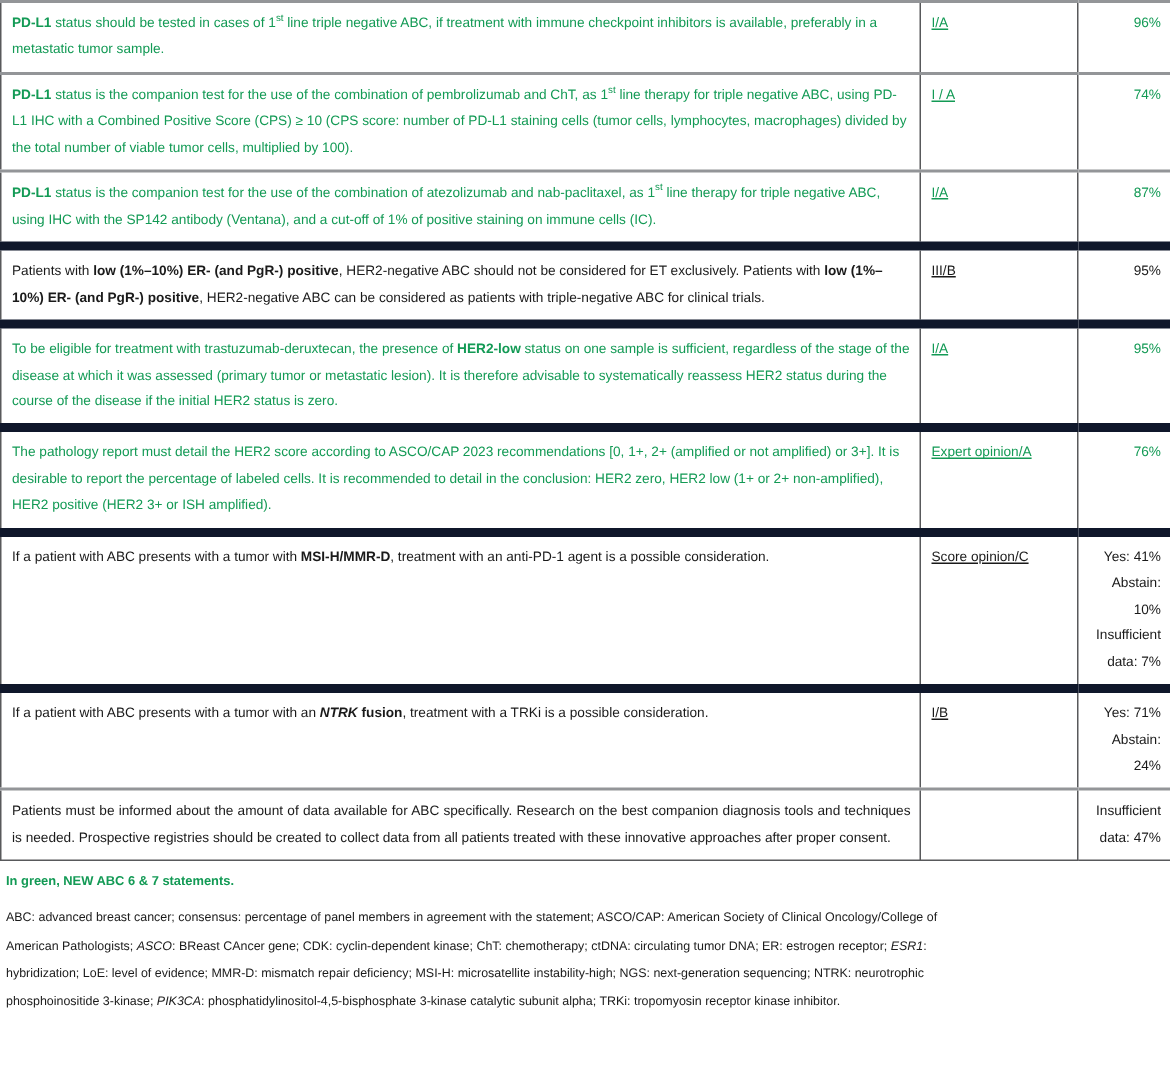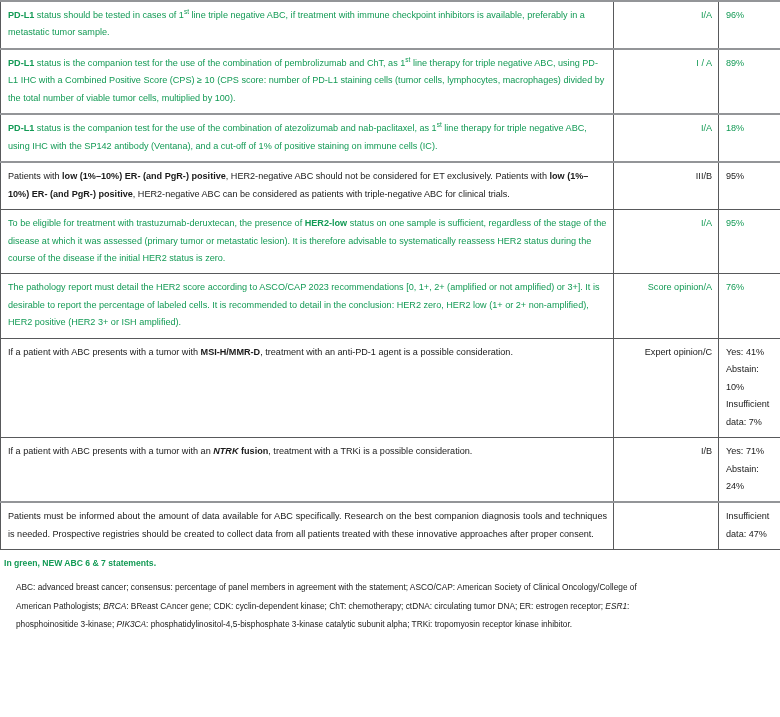--- a/index.html
+++ b/index.html
@@ -37,30 +37,30 @@
     line-height: 1.92;
     border-left: 1px solid #58595b;
     border-right: 1px solid #58595b;
     border-top: 1px solid #58595b;
     border-bottom: 1px solid #58595b;
   }
   table.guideline-table tr.heavy-top > td {
     border-top: 2.2px solid #939598;
   }
   table.guideline-table tr.thin-top > td {
-    border-top: 1px solid #0f172a;
+    border-top: 6px solid #0f172a;
   }
   table.guideline-table tr.heavy-bottom > td {
     border-bottom: 2.2px solid #939598;
   }
 
   td.statement { text-align: left; }
   td.statement.justify { text-align: justify; text-justify: inter-word; }
-  td.loe { text-align: right; }
-  td.consensus { text-align: left; }
+  td.loe { text-align: left; text-decoration: underline; }
+  td.consensus { text-align: right; }
 
   .green { color: #139a55; }
   .black { color: #1a1a1a; }
   b, strong { font-weight: bold; }
   i, em { }
   sup {
     font-size: 0.72em;
     vertical-align: super;
     line-height: 0;
   }
@@ -74,21 +74,20 @@
     line-height: 1.6;
   }
 
   .abbrev {
     margin-top: 7px;
     padding: 0 4px 0 4px;
     font-size: 8.3px;
     color: #1a1a1a;
     line-height: 2.25;
     text-align: left;
-    margin-left: 12px;
   }
   .abbrev .ln { display: block; white-space: nowrap; }
 </style>
 </head>
 <body>
 
 <div class="page">
 
   <table class="guideline-table">
     <colgroup>
@@ -98,61 +97,62 @@
     </colgroup>
     <tbody>
         <tr class="heavy-top">
           <td class="statement green"><b>PD-L1</b> status should be tested in cases of 1<sup>st</sup> line triple negative ABC, if treatment with immune checkpoint inhibitors is available, preferably in a metastatic tumor sample.</td>
           <td class="loe green">I/A</td>
           <td class="consensus green">96%</td>
         </tr>
         <tr class="heavy-top">
           <td class="statement green"><b>PD-L1</b> status is the companion test for the use of the combination of pembrolizumab and ChT, as 1<sup>st</sup> line therapy for triple negative ABC, using PD-L1 IHC with a Combined Positive Score (CPS) ≥ 10 (CPS score: number of PD-L1 staining cells (tumor cells, lymphocytes, macrophages) divided by the total number of viable tumor cells, multiplied by 100).</td>
           <td class="loe green">I / A</td>
-          <td class="consensus green">89%</td>
+          <td class="consensus green">74%</td>
         </tr>
         <tr class="heavy-top heavy-bottom">
           <td class="statement green"><b>PD-L1</b> status is the companion test for the use of the combination of atezolizumab and nab-paclitaxel, as 1<sup>st</sup> line therapy for triple negative ABC, using IHC with the SP142 antibody (Ventana), and a cut-off of 1% of positive staining on immune cells (IC).</td>
           <td class="loe green">I/A</td>
-          <td class="consensus green">18%</td>
+          <td class="consensus green">87%</td>
         </tr>
         <tr class="thin-top">
           <td class="statement black">Patients with <b>low (1%–10%) ER- (and PgR-) positive</b>, HER2-negative ABC should not be considered for ET exclusively. Patients with <b>low (1%–10%) ER- (and PgR-) positive</b>, HER2-negative ABC can be considered as patients with triple-negative ABC for clinical trials.</td>
           <td class="loe black">III/B</td>
           <td class="consensus black">95%</td>
         </tr>
         <tr class="thin-top">
           <td class="statement green">To be eligible for treatment with trastuzumab-deruxtecan, the presence of <b>HER2-low</b> status on one sample is sufficient, regardless of the stage of the disease at which it was assessed (primary tumor or metastatic lesion). It is therefore advisable to systematically reassess HER2 status during the course of the disease if the initial HER2 status is zero.</td>
           <td class="loe green">I/A</td>
           <td class="consensus green">95%</td>
         </tr>
         <tr class="thin-top">
           <td class="statement green">The pathology report must detail the HER2 score according to ASCO/CAP 2023 recommendations [0, 1+, 2+ (amplified or not amplified) or 3+]. It is desirable to report the percentage of labeled cells. It is recommended to detail in the conclusion: HER2 zero, HER2 low (1+ or 2+ non-amplified), HER2 positive (HER2 3+ or ISH amplified).</td>
-          <td class="loe green">Score opinion/A</td>
+          <td class="loe green">Expert opinion/A</td>
           <td class="consensus green">76%</td>
         </tr>
         <tr class="thin-top">
           <td class="statement black justify">If a patient with ABC presents with a tumor with <b>MSI-H/MMR-D</b>, treatment with an anti-PD-1 agent is a possible consideration.</td>
-          <td class="loe black">Expert opinion/C</td>
+          <td class="loe black">Score opinion/C</td>
           <td class="consensus black">Yes: 41% Abstain: 10% Insufficient data: 7%</td>
         </tr>
         <tr class="thin-top heavy-bottom">
           <td class="statement black">If a patient with ABC presents with a tumor with an <b><i>NTRK</i> fusion</b>, treatment with a TRKi is a possible consideration.</td>
           <td class="loe black">I/B</td>
           <td class="consensus black">Yes: 71% Abstain: 24%</td>
         </tr>
         <tr class="heavy-top">
           <td class="statement black justify">Patients must be informed about the amount of data available for ABC specifically. Research on the best companion diagnosis tools and techniques is needed. Prospective registries should be created to collect data from all patients treated with these innovative approaches after proper consent.</td>
           <td class="loe black"></td>
           <td class="consensus black">Insufficient data: 47%</td>
         </tr>
       </tbody>
   </table>
 
   <div class="legend">In green, NEW ABC 6 &amp; 7 statements.</div>
 
   <div class="abbrev">
       <span class="ln">ABC: advanced breast cancer; consensus: percentage of panel members in agreement with the statement; ASCO/CAP: American Society of Clinical Oncology/College of</span>
-      <span class="ln">American Pathologists; <i>BRCA</i>: BReast CAncer gene; CDK: cyclin-dependent kinase; ChT: chemotherapy; ctDNA: circulating tumor DNA; ER: estrogen receptor; <i>ESR1</i>:</span>
+      <span class="ln">American Pathologists; <i>ASCO</i>: BReast CAncer gene; CDK: cyclin-dependent kinase; ChT: chemotherapy; ctDNA: circulating tumor DNA; ER: estrogen receptor; <i>ESR1</i>:</span>
+      <span class="ln">hybridization; LoE: level of evidence; MMR-D: mismatch repair deficiency; MSI-H: microsatellite instability-high; NGS: next-generation sequencing; NTRK: neurotrophic</span>
       <span class="ln">phosphoinositide 3-kinase; <i>PIK3CA</i>: phosphatidylinositol-4,5-bisphosphate 3-kinase catalytic subunit alpha; TRKi: tropomyosin receptor kinase inhibitor.</span>
     </div>
 
 </div>
 
 </body></html>

